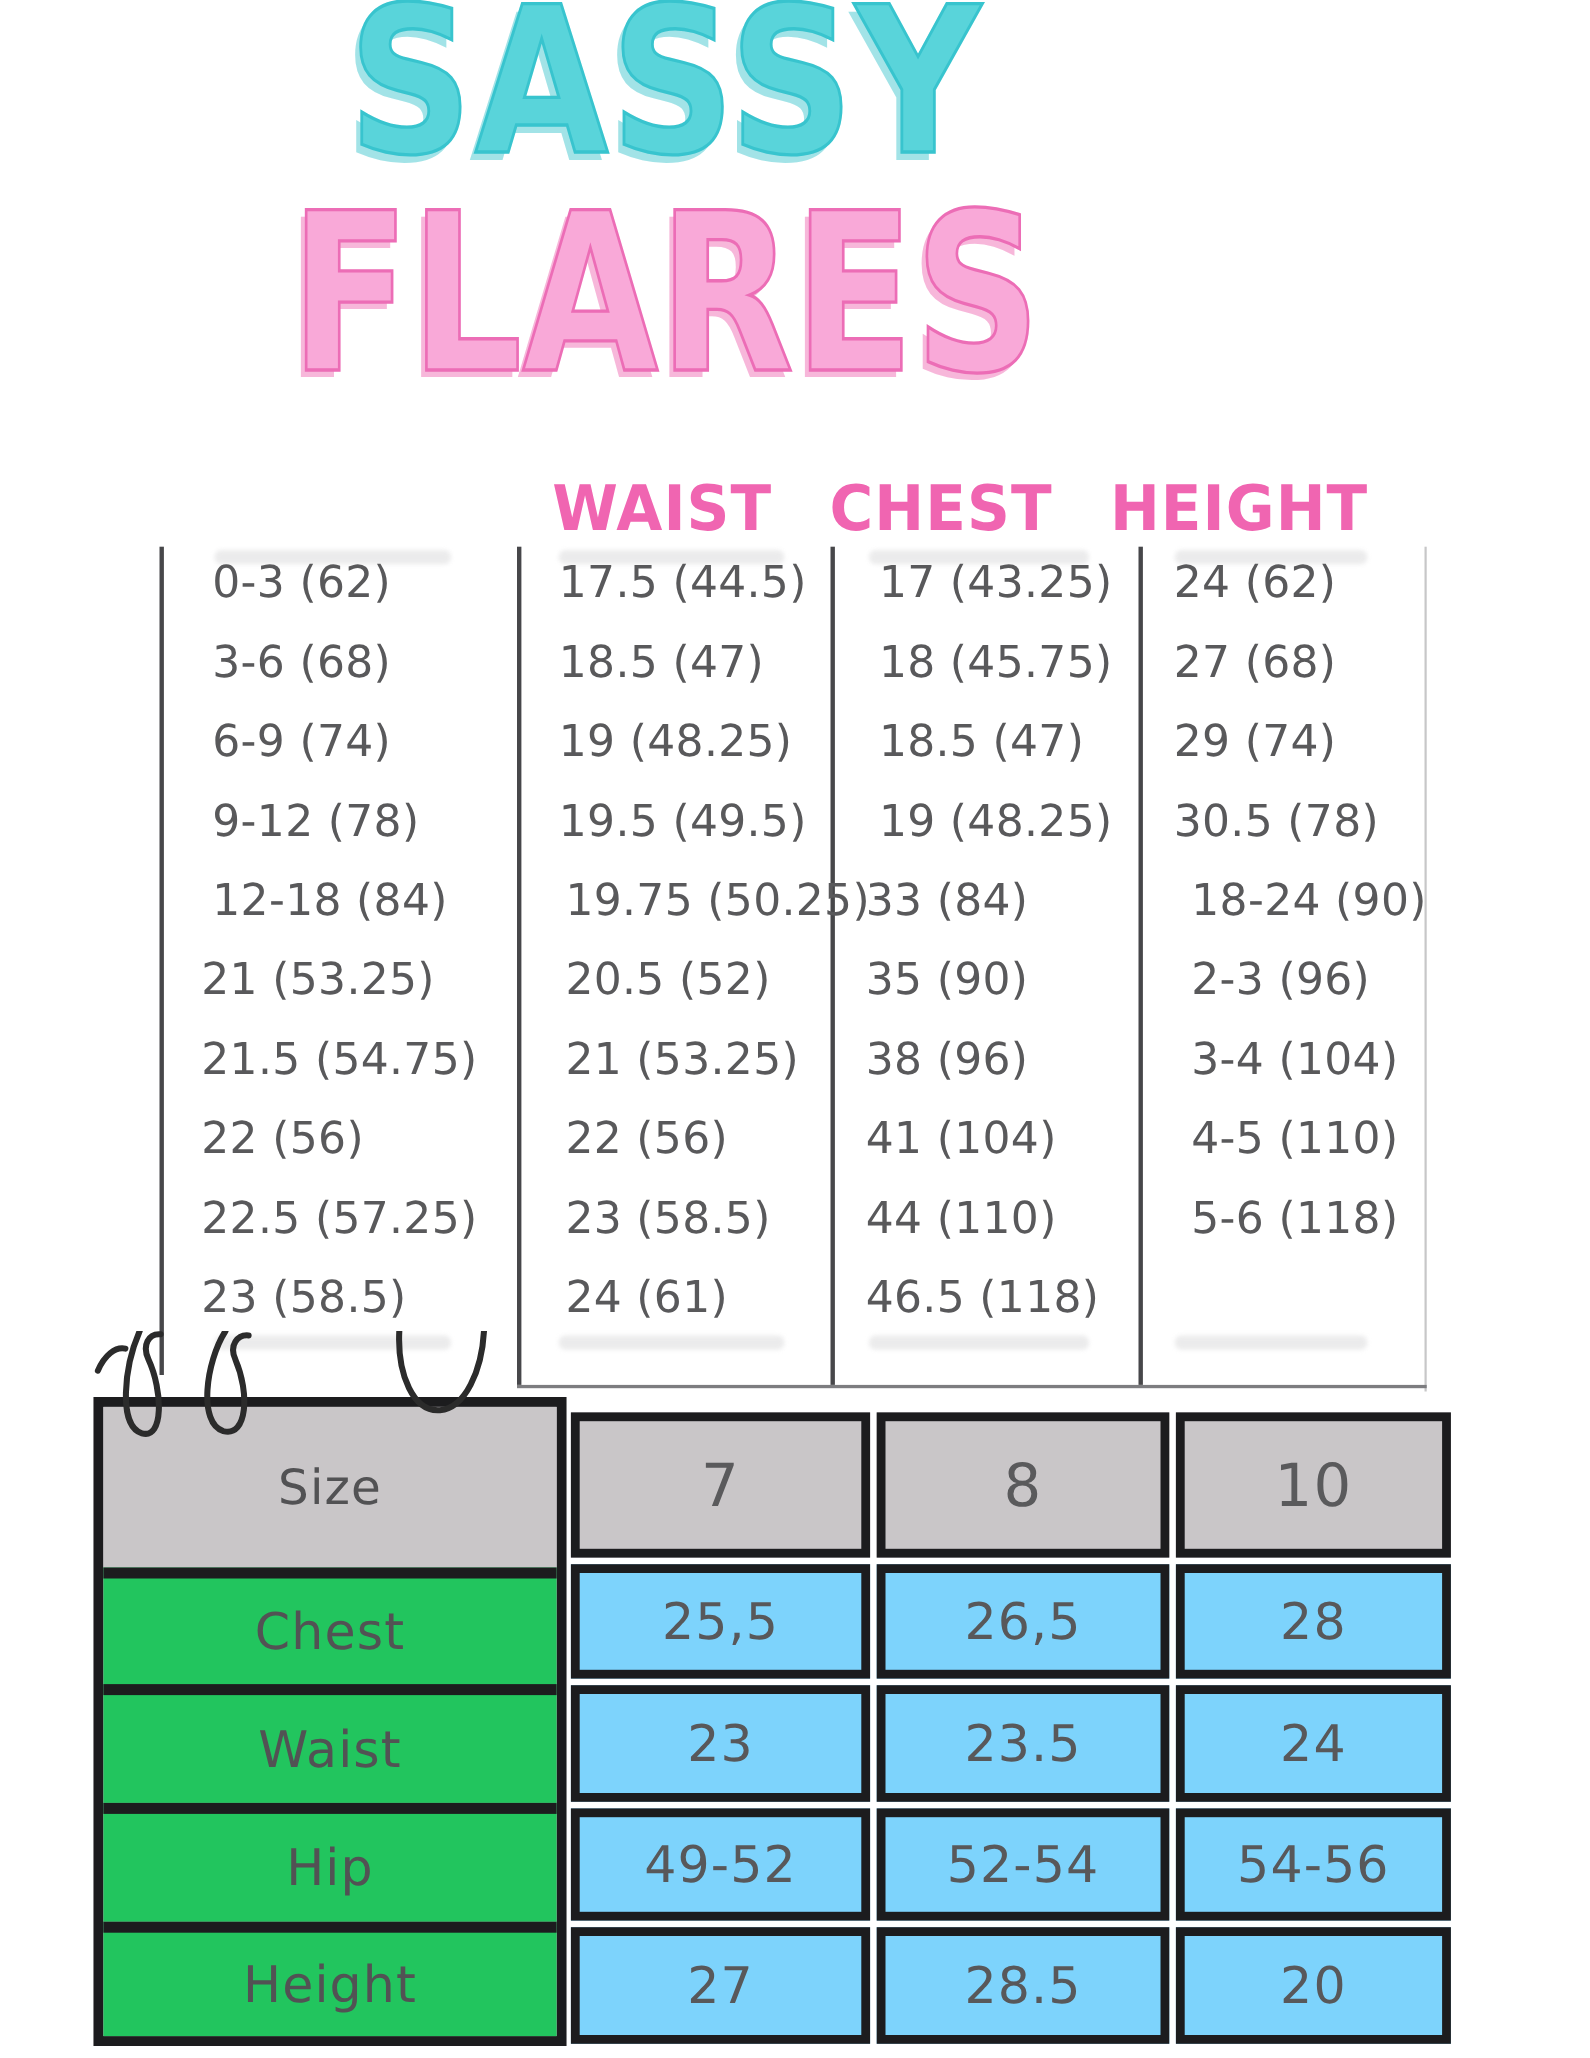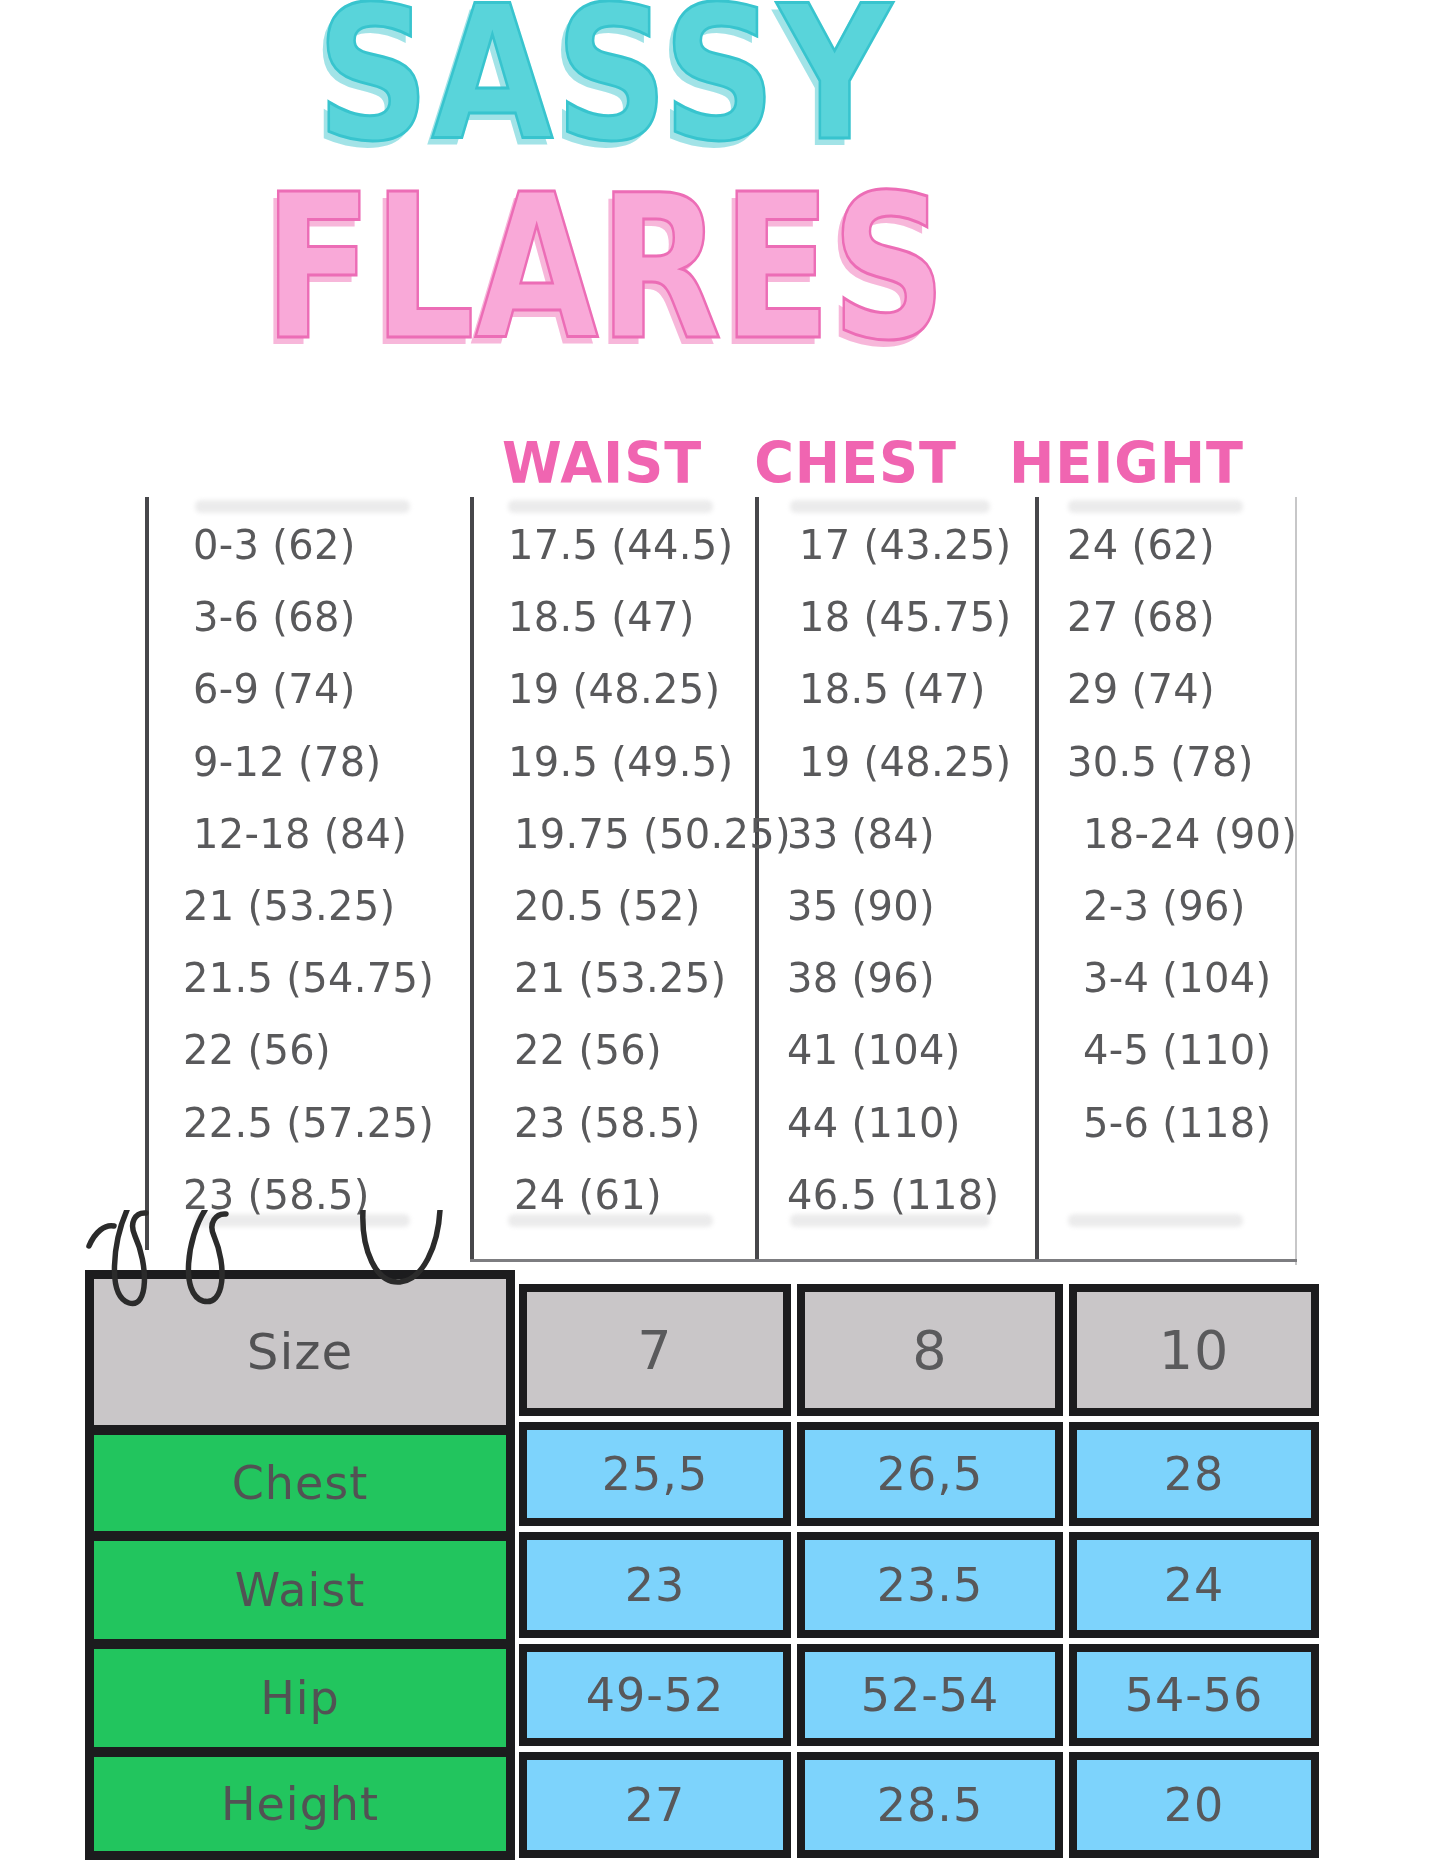--- a/index.html
+++ b/index.html
@@ -24,39 +24,39 @@
   #measure-caption{
     position:absolute;left:502px;top:430px;font-size:57px;font-weight:700;
     color:#f065b1;letter-spacing:1px;word-spacing:34px;white-space:nowrap;
     transform:scaleX(.95);transform-origin:left top;
   }
   
   .vline{position:absolute;width:4px;background:#47474a;}
   .vline-light{position:absolute;width:2px;background:#c7c7c8;}
   .hline{position:absolute;height:3px;background:#7d7d80;}
   #measurement-grid{
-    position:absolute;left:145px;top:509px;width:1152px;
+    position:absolute;left:145px;top:494px;width:1152px;
     display:grid;grid-template-columns:325px 285px 280px 262px;grid-auto-rows:72.2px;
   }
   .m-cell{display:flex;align-items:center;font-size:40px;color:#59595b;letter-spacing:.3px;white-space:nowrap;}
   .m-cell.c0{padding-left:48px;}
   .m-cell.c1{padding-left:38px;}
   .m-cell.c2{padding-left:44px;}
   .m-cell.c3{padding-left:32px;}
   .ghost{position:absolute;height:13px;background:#dcdcdd;opacity:.55;filter:blur(2px);border-radius:6px;}
   
   #script-doodle{position:absolute;left:85px;top:1210px;z-index:6;}
   
   #label-col{
     position:absolute;left:85px;top:1270px;width:430px;height:590px;z-index:4;
     box-sizing:border-box;border:9px solid #1c1c1e;display:flex;flex-direction:column;background:#dedcdd;
   }
   .lab-cell{display:flex;align-items:center;justify-content:center;background:#22c55e;
     color:#525254;font-size:46px;letter-spacing:1px;flex:0 0 auto;}
-  .lab-cell.first{background:#c9c6c8;font-size:50px;}
+  .lab-cell.first{background:#c9c6c8;font-size:44px;}
   .lab-cell + .lab-cell{border-top:10px solid #1c1c1e;}
   #value-grid{
     position:absolute;left:519px;top:1284px;z-index:3;
     display:grid;grid-template-columns:272px 266px 250px;grid-template-rows:132px 104px 106px 102px 106px;gap:6px;
   }
   .v-cell{box-sizing:border-box;border:8px solid #1c1c1e;background:#7dd3fc;
     display:flex;align-items:center;justify-content:center;
     font-size:46px;color:#58585a;letter-spacing:1px;}
   .v-cell.vhead{background:#c9c6c8;font-size:54px;color:#5a5a5c;}
 </style>

